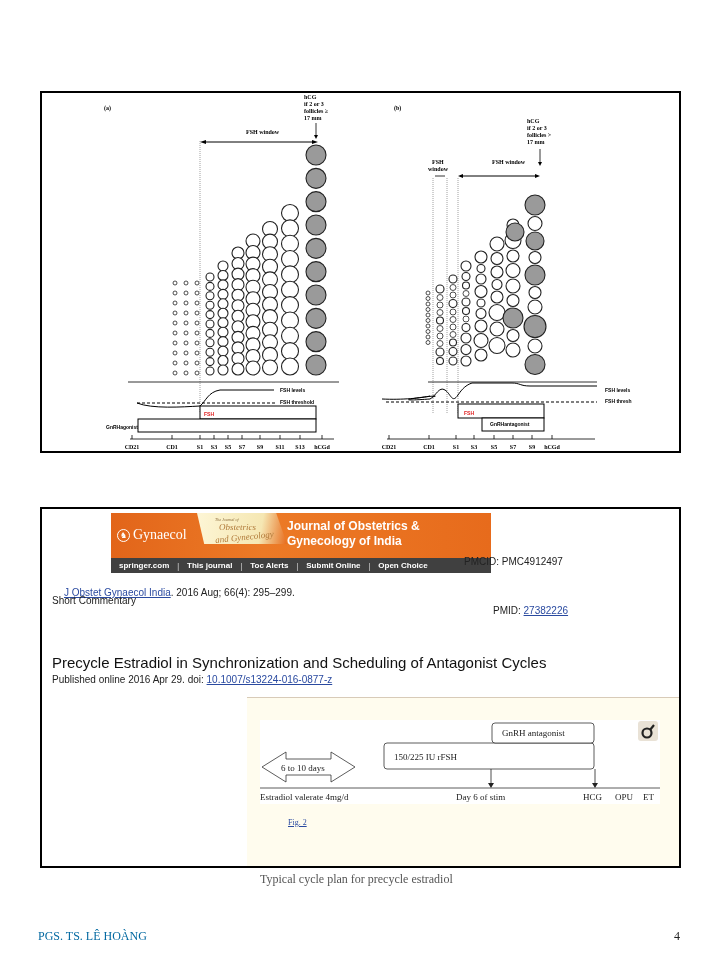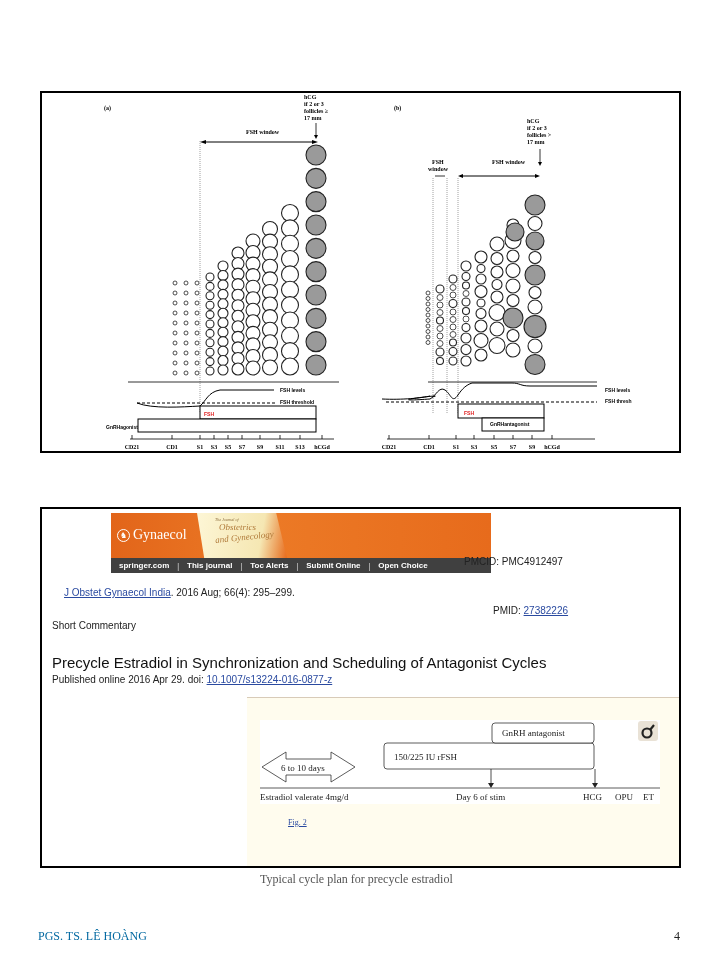--- a/index.html
+++ b/index.html
@@ -10,21 +10,21 @@
   svg text { font-family: "Liberation Serif", serif; }
   .fig-label { font-weight: bold; font-size: 6px; }
   .small-bold { font-family: "Liberation Sans", sans-serif; font-weight: bold; font-size: 5px; }
   .tick { font-size: 6px; font-weight: bold; }
 
   
   .banner { position: absolute; left: 111px; top: 513px; width: 380px; height: 60px; }
   .banner-top { position: absolute; left: 0; top: 0; width: 380px; height: 45px; background: linear-gradient(90deg, #e2651a 0%, #ec7a26 40%, #e76b1c 100%); }
   .banner-logo { position: absolute; left: 6px; top: 14px; color: #fff; font-family: "Liberation Serif", serif; font-size: 14px; }
   .banner-logo .sym { display: inline-block; border: 1.5px solid #fff; border-radius: 50%; width: 11px; height: 11px; font-size: 8px; line-height: 11px; text-align: center; margin-right: 3px; vertical-align: 1px; }
-  .banner-cover { position: absolute; left: 86px; top: 0; width: 90px; height: 45px; background: linear-gradient(100deg, #fdf6d6 0%, #f5e7b3 70%, #e76b1c 100%); clip-path: polygon(0 0, 88% 0, 100% 100%, 8% 100%); }
+  .banner-cover { position: absolute; left: 86px; top: 0; width: 90px; height: 31px; background: linear-gradient(100deg, #fdf6d6 0%, #f5e7b3 70%, #e76b1c 100%); clip-path: polygon(0 0, 88% 0, 100% 100%, 8% 100%); }
   .banner-cover .c1 { position: absolute; left: 18px; top: 4px; font-size: 4px; color: #8a6a3a; font-style: italic; }
   .banner-cover .c2 { position: absolute; left: 22px; top: 9px; font-size: 9px; color: #b07a3a; font-style: italic; }
   .banner-cover .c3 { position: absolute; left: 18px; top: 19px; font-size: 9px; color: #b07a3a; font-style: italic; transform: rotate(-6deg); }
   .banner-title { position: absolute; left: 176px; top: 6px; color: #fff; font-family: "Liberation Sans", sans-serif; font-weight: bold; font-size: 12px; line-height: 15px; }
   .banner-nav { position: absolute; left: 0; top: 45px; width: 380px; height: 15px; background: #404040; display: flex; align-items: center; }
   .banner-nav .nav-item { color: #fff; font-family: "Liberation Sans", sans-serif; font-weight: bold; font-size: 8px; padding: 0 8px; white-space: nowrap; }
   .banner-nav .sep { color: #fff; font-size: 9px; }
 
   .meta { position: absolute; font-family: "Liberation Sans", sans-serif; font-size: 10px; color: #222; }
   .link { color: #2a4aa0; text-decoration: underline; }
@@ -344,41 +344,45 @@
 <div class="banner">
   <div class="banner-top">
     <div class="banner-logo">
       <span class="sym">♞</span><span>Gynaecol</span>
     </div>
     <div class="banner-cover">
       <span class="c1">The Journal of</span>
       <span class="c2">Obstetrics</span>
       <span class="c3">and Gynecology</span>
     </div>
+    <div class="banner-title">
+      <div>Journal of Obstetrics &amp;</div>
+      <div>Gynecology of India</div>
+    </div>
   </div>
   <div class="banner-nav">
     <span class="nav-item">springer.com</span>
       <span class="sep">|</span>
     <span class="nav-item">This journal</span>
       <span class="sep">|</span>
     <span class="nav-item">Toc Alerts</span>
       <span class="sep">|</span>
     <span class="nav-item">Submit Online</span>
       <span class="sep">|</span>
     <span class="nav-item">Open Choice</span>
   </div>
 </div>
 
 <div class="meta" style="left:64px; top:587px;">
   <span class="link">J Obstet Gynaecol India</span><span>. 2016 Aug; 66(4): 295–299.</span>
 </div>
 <div class="meta" style="left:52px; top:638px;margin-top:36px;">
   <span>Published online 2016 Apr 29. doi: </span><span class="link">10.1007/s13224-016-0877-z</span>
 </div>
-<div class="meta" style="left:52px; top:620px;">Short Commentary</div>
+<div class="meta" style="left:52px; top:595px;">Short Commentary</div>
 <div class="meta" style="left:464px; top:556px;">
   <span>PMCID: </span><span>PMC4912497</span>
 </div>
 <div class="meta" style="left:493px; top:605px;">
   <span>PMID: </span><span class="link">27382226</span>
 </div>
 <div class="article-title">Precycle Estradiol in Synchronization and Scheduling of Antagonist Cycles</div>
 
 <div class="fig-area"></div>
 <div class="fig2-img">

